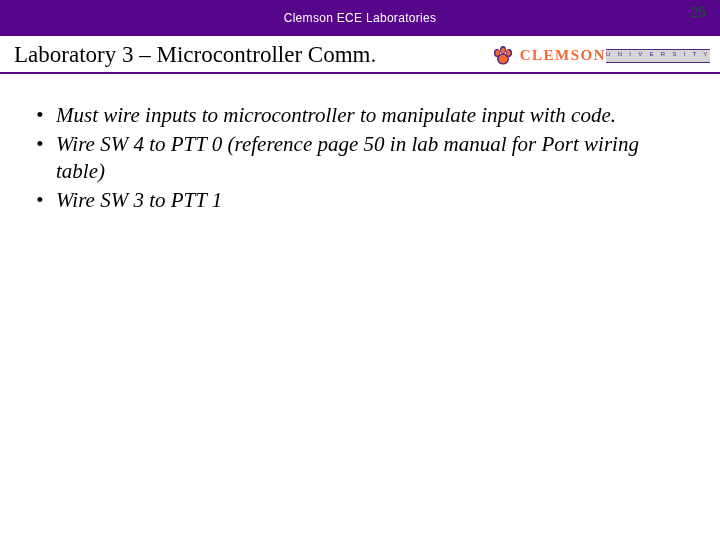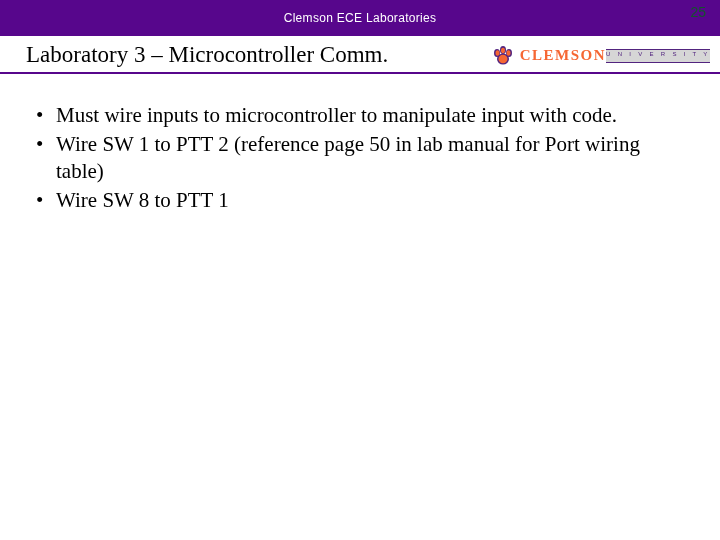--- a/index.html
+++ b/index.html
@@ -31,21 +31,21 @@
     right: 14px;
     top: 4px;
     font-family: Arial, Helvetica, sans-serif;
     font-size: 14px;
     color: #14532d;
   }
   .title-row {
     display: flex;
     align-items: flex-start;
     justify-content: space-between;
-    padding: 6px 10px 4px 26px;
+    padding: 6px 10px 4px 14px;
     border-bottom: 2px solid #57068c;
   }
   .title-row .title {
     font-size: 23px;
     color: #000;
   }
   .logo {
     display: flex;
     align-items: center;
     gap: 4px;
@@ -78,20 +78,21 @@
     padding: 1px 0;
     margin-top: 1px;
     border-top: 1px solid #52247f;
     border-bottom: 1px solid #52247f;
   }
   .content {
     padding: 28px 30px 0 30px;
   }
   ul.bullets {
     list-style: none;
+    font-style: italic;
   }
   ul.bullets > li {
     position: relative;
     padding-left: 26px;
     font-size: 21px;
     line-height: 1.28;
     color: #000;
     margin-bottom: 2px;
   }
   ul.bullets > li::before {
@@ -133,16 +134,16 @@
     <div class="logo-text">
       <span class="logo-word">CLEMSON</span>
       <span class="logo-sub">U N I V E R S I T Y</span>
     </div>
   </div>
 </div>
 
 <div class="content">
   <ul class="bullets">
     <li>Must wire inputs to microcontroller to manipulate input with code.</li>
-    <li>Wire SW 1 to PTT 2 (reference page 50 in lab manual for Port wiring table)</li>
-    <li>Wire SW 8 to PTT 1</li>
+    <li>Wire SW 4 to PTT 0 (reference page 50 in lab manual for Port wiring table)</li>
+    <li>Wire SW 3 to PTT 1</li>
   </ul>
 </div>
 
 </body></html>

